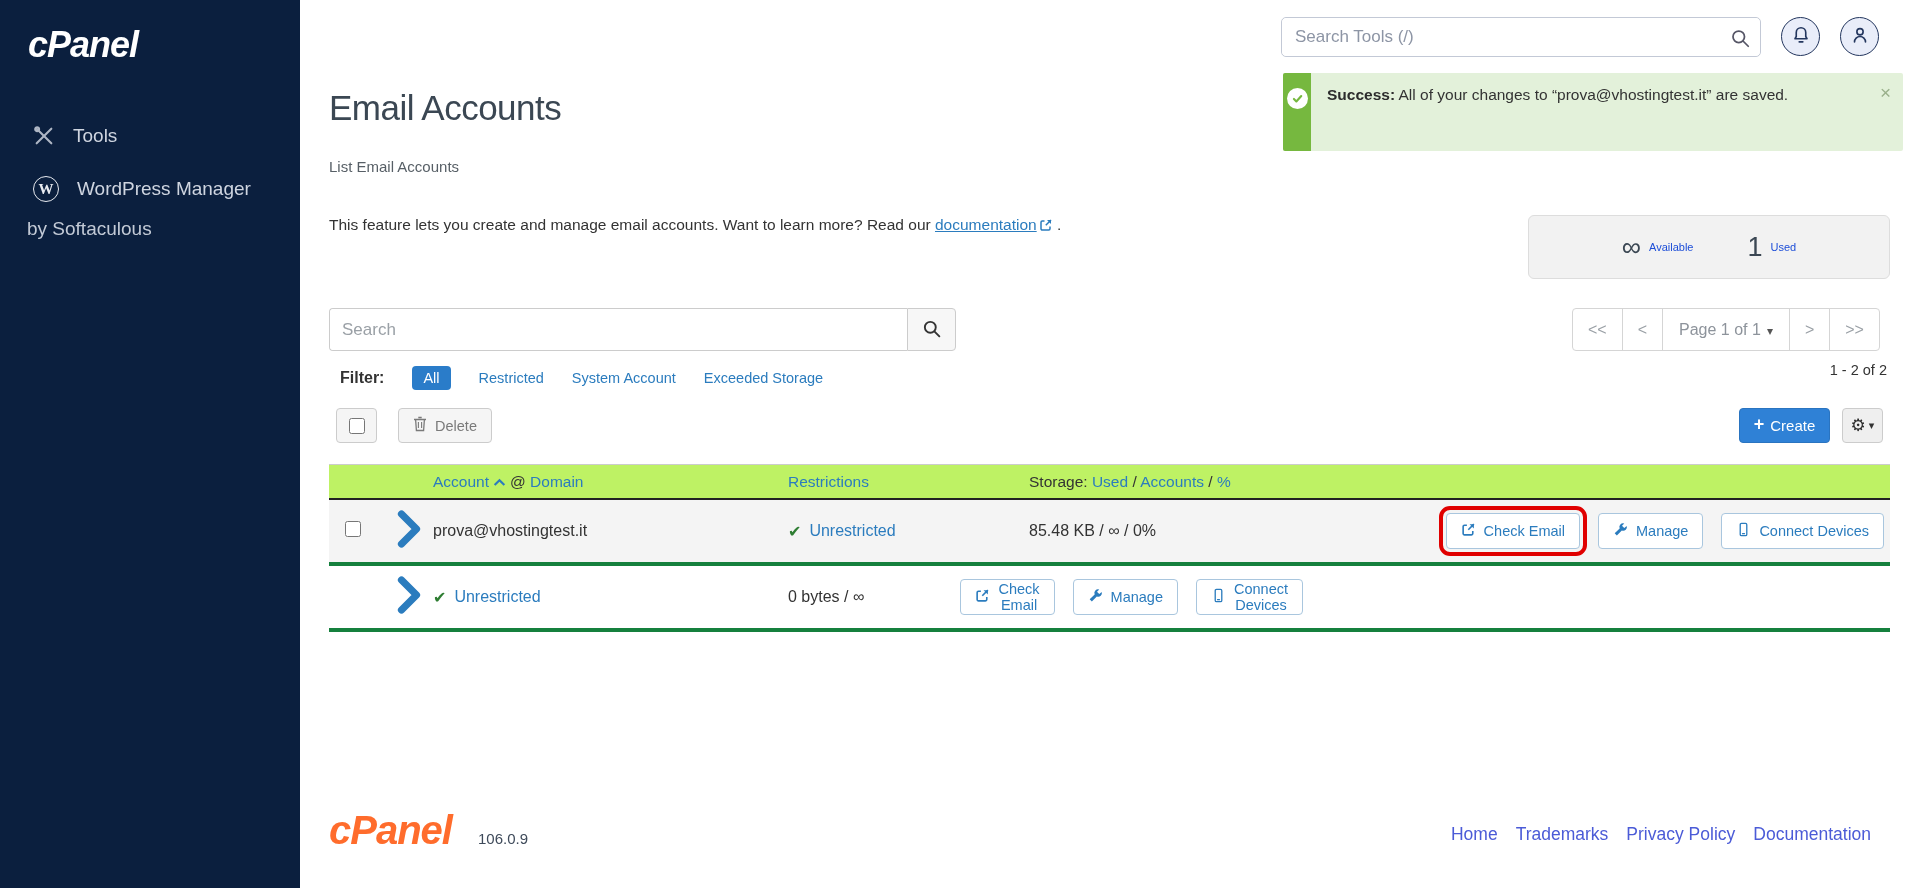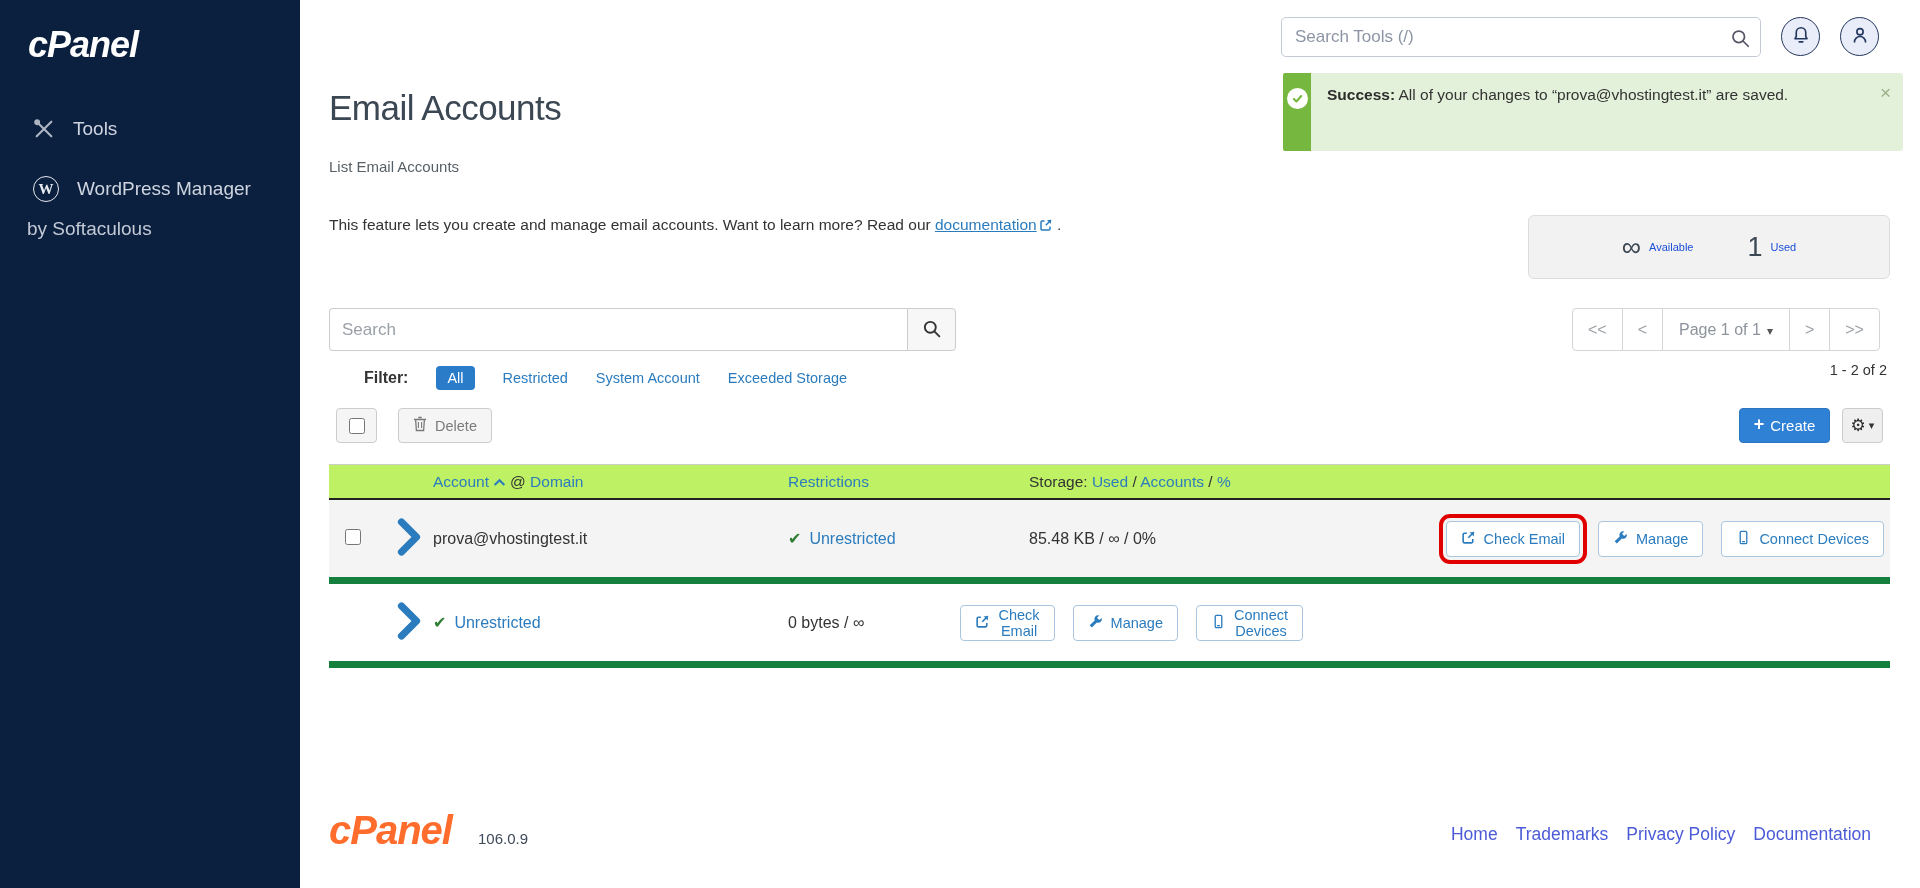--- a/index.html
+++ b/index.html
@@ -64,21 +64,21 @@
   .tbl-search { position:absolute; left:329px; top:308px; width:578px; height:43px;
     border:1px solid #ccc; border-radius:4px 0 0 4px; border-right:none; }
   .tbl-search input { width:100%; height:100%; border:none; outline:none;
     padding:0 12px; font-size:17px; color:#333; border-radius:4px 0 0 4px; font-family:inherit; }
   .tbl-search input::placeholder { color:#9aa0a6; }
   .tbl-search-btn { position:absolute; left:907px; top:308px; width:49px; height:43px;
     background:#f7f7f7; border:1px solid #ccc; border-radius:0 4px 4px 0; display:flex;
     align-items:center; justify-content:center; color:#333; cursor:pointer; }
   .tbl-search-btn svg { width:19px; height:19px; }
   .filter-row { position:absolute; left:340px; top:366px; display:flex; align-items:center;
-    gap:28px; font-size:15px;margin-left:24px; }
+    gap:28px; font-size:15px; }
   .filter-label { font-weight:bold; font-size:16px; color:#333; }
   .filter-pill { background:#2a7cc9; color:#fff; border:none; border-radius:4px;
     padding:4px 11px; font-size:14.5px; cursor:pointer; font-family:inherit; }
   .filter-link { color:#2b7cbe; cursor:pointer; font-size:14.5px; text-decoration:none; }
 
   
   .pager { position:absolute; left:1572px; top:308px; height:43px; display:flex; }
   .pager button { background:#fff; border:1px solid #d5d5d5; color:#9aa0a6; font-size:16px;
     padding:0 15px; margin-left:-1px; cursor:pointer; font-family:inherit; }
   .pager button:first-child { border-radius:4px 0 0 4px; margin-left:0; }
@@ -111,21 +111,21 @@
   .gear-btn .caret { font-size:11px; color:#333; }
 
   
   .etable { position:absolute; left:329px; top:464px; width:1561px; }
   .t-head { display:grid; grid-template-columns:56px 48px 355px 241px 280px 1fr;
     align-items:center; height:36px; background:#bef264; border-top:1px solid #ccc;
     border-bottom:2px solid #222; font-size:15.5px; }
   .t-head a { color:#2b7cbe; text-decoration:none; cursor:pointer; }
   .sort-icon { display:inline-block; width:13px; height:9px; color:#2b7cbe; margin:0 4px; }
   .t-row { display:grid; grid-template-columns:56px 48px 355px 241px 280px 1fr;
-    align-items:center; height:84px; border-bottom:7px solid #15803d; font-size:16px; }
+    align-items:center; height:66px; border-bottom:4px solid #15803d; font-size:16px; }
   .t-row.alt { background:#f4f4f4; }
   .t-row .cell-check { padding-left:16px; }
   .t-row .cell-check input { width:16px; height:16px; }
   .expand-icon { width:16px; height:16px; color:#2b7cbe; cursor:pointer; }
   .acct { color:#333; display:flex; align-items:center; gap:14px; }
   .sys-badge { background:#2f81d6; color:#fff; font-size:13px; font-weight:bold;
     padding:4px 11px; border-radius:4px; }
   .restrict { display:flex; align-items:center; gap:8px; }
   .restrict .chk { color:#2e7d32; font-size:16px; }
   .restrict a { color:#2b7cbe; text-decoration:none; cursor:pointer; }
@@ -143,21 +143,21 @@
   .footer-ver { position:absolute; left:478px; top:830px; color:#3e4a5a; font-size:15px; }
   .footer-links { position:absolute; right:49px; top:824px; display:flex; gap:18px; }
   .footer-links a { color:#4b5bd7; font-size:17.5px; text-decoration:none; cursor:pointer; }
 </style>
 </head>
 <body>
 
 <div class="sidebar">
   <div class="cp-logo">cPanel</div>
 
-  <div class="side-item" style="top:118px;">
+  <div class="side-item" style="top:125px;">
     <span class="sicon">
       <svg viewBox="0 0 18 18" fill="none" stroke="currentColor" stroke-width="1.7" stroke-linecap="round">
         <path d="M3 3l12 12"></path>
           <path d="M15 3L3 15"></path>
           <circle cx="3.4" cy="3.4" r="1.6"></circle>
       </svg>
     </span>
     <span>Tools</span>
   </div>
 

